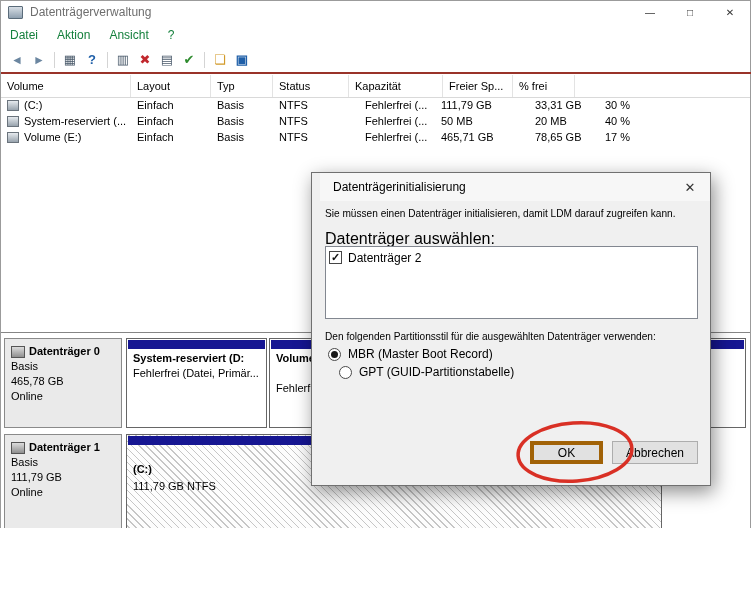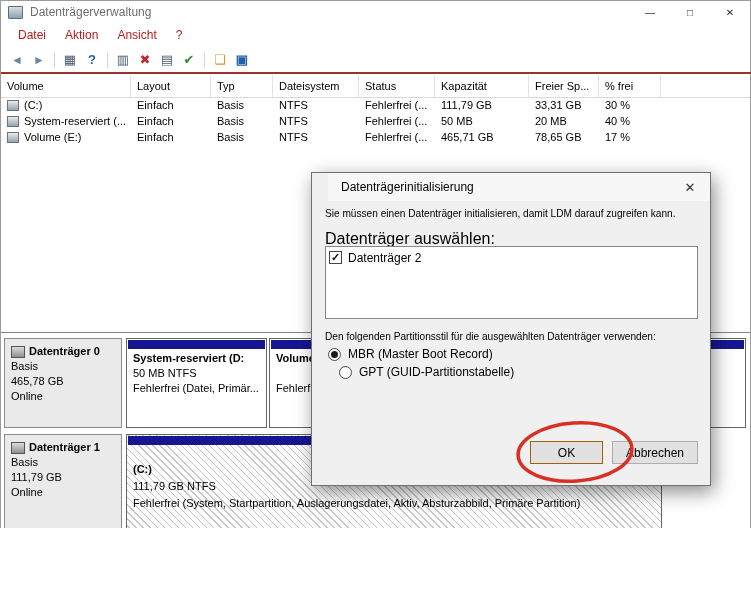--- a/index.html
+++ b/index.html
@@ -6,21 +6,21 @@
   .screen{position:relative;width:751px;height:528px;overflow:hidden;
     font-family:"Liberation Sans",sans-serif;background:#fff;}
   
   .mw{position:absolute;left:0;top:0;width:751px;height:565px;background:#fff;
     border:1px solid #9b9b9b;box-sizing:border-box;}
   .titlebar{position:absolute;top:0;left:0;right:0;height:22px;display:flex;align-items:center;padding-left:7px;background:#fff;}
   .app-icon{width:13px;height:11px;background:linear-gradient(#d7dee5,#8fa0b0);border:1px solid #5a6b7a;border-radius:1px;flex:0 0 auto;}
   .title-text{font-size:12px;color:#6e6e6e;margin-left:7px;white-space:nowrap;}
   .win-controls{margin-left:auto;display:flex;height:100%;}
   .win-btn{width:40px;display:flex;align-items:center;justify-content:center;font-size:10px;color:#333;cursor:default;}
-  .menubar{position:absolute;top:22px;left:0;right:0;height:24px;display:flex;align-items:center;padding-left:17px;font-size:12px;color:#b91c1c;background:#fff;}
+  .menubar{position:absolute;top:22px;left:0;right:0;height:24px;display:flex;align-items:center;padding-left:9px;font-size:12px;color:#15803d;background:#fff;}
   .menu-item{margin-right:19px;}
   .toolbar{position:absolute;top:46px;left:0;right:0;height:25px;display:flex;align-items:center;padding-left:5px;background:#fff;}
   .tb-ic{width:22px;text-align:center;font-size:13px;line-height:18px;}
   .tb-sep{width:1px;height:16px;background:#d4d4d4;margin:0 4px;}
   .ic-nav{color:#6b86a0;font-size:12px;}
   .ic-gray{color:#49596a;}
   .ic-blue{color:#1f5fa8;font-weight:bold;}
   .ic-red{color:#c1272d;}
   .ic-green{color:#2e8b2e;}
   .ic-amber{color:#d29a2a;}
@@ -60,21 +60,21 @@
   .sw-navy{background:#161692;border:1px solid #0c0c66;}
   .legend-item{display:flex;align-items:center;margin-right:28px;}
   
   .desktop{position:absolute;top:565px;left:0;width:751px;height:27px;background:#2f2f2b;}
   .desk-left{position:absolute;left:0;top:0;width:66px;height:100%;background:#8f8f88;}
   .desk-mid{position:absolute;left:66px;top:0;width:44px;height:100%;background:#55544d;}
   .desk-sq{position:absolute;right:3px;top:5px;width:15px;height:15px;background:#cfcfc6;}
   
   .dlg{position:absolute;left:311px;top:172px;width:400px;height:314px;background:#f0f0f0;
     border:1px solid #707070;box-shadow:3px 6px 18px rgba(0,0,0,.45);z-index:10;box-sizing:border-box;overflow:hidden;}
-  .dlg-titlebar{position:absolute;top:0;left:16px;right:0;height:28px;background:#f7f7f7;}
+  .dlg-titlebar{position:absolute;top:0;left:8px;right:0;height:28px;background:#f7f7f7;}
   .dlg-title{position:absolute;top:7px;left:13px;font-size:12px;color:#000;white-space:nowrap;}
   .dlg-close{position:absolute;top:5px;right:9px;width:22px;height:18px;display:flex;align-items:center;justify-content:center;
     font-size:13px;color:#333;}
   .dlg-text{font-size:16px;color:#000;}
   .fitline{white-space:nowrap;transform:scaleX(.88);transform-origin:left center;font-size:11.5px;}
   .dlg-intro{position:absolute;top:34px;left:13px;right:4px;}
   .dlg-sel-label{position:absolute;top:57px;left:13px;}
   .dlg-list{position:absolute;top:73px;left:13px;width:373px;height:73px;background:#fff;border:1px solid #828790;
     box-sizing:border-box;padding:2px 3px;}
   .dlg-list-item{display:flex;align-items:center;height:17px;font-size:12px;}
@@ -84,21 +84,21 @@
   .radio-row{position:absolute;left:16px;display:flex;align-items:center;font-size:12px;}
   .r-mbr{top:174px;}
   .r-gpt{top:192px;padding-left:11px;}
   .radio{width:13px;height:13px;border:1px solid #4a4a4a;border-radius:50%;background:#fff;position:relative;
     margin-right:7px;flex:0 0 auto;box-sizing:border-box;}
   .radio.sel::after{content:"";position:absolute;left:2px;top:2px;right:2px;bottom:2px;background:#1a1a1a;border-radius:50%;}
   .dlg-note{position:absolute;top:212px;left:13px;width:372px;font-size:11px;line-height:15px;color:#000;}
   .dlg-btns{position:absolute;right:12px;bottom:21px;display:flex;}
   .btn{height:23px;font-size:12px;color:#000;background:#e1e1e1;border:1px solid #adadad;
     display:flex;align-items:center;justify-content:center;box-sizing:border-box;}
-  .btn-ok{width:73px;border:1px solid #a16207;margin-right:9px;}
+  .btn-ok{width:73px;border:4px solid #a16207;margin-right:9px;}
   .btn-cancel{width:86px;}
   
   .ann-svg{position:absolute;left:0;top:0;z-index:20;pointer-events:none;}
 </style>
 </head>
 <body>
 
 <div class="screen">
 
   <div class="mw">
@@ -135,21 +135,20 @@
       <span class="tb-ic ic-amber">❏</span>
       <span class="tb-ic ic-blue">▣</span>
     </div>
 
     <div class="ann-line"></div>
 
     <div class="vt-head">
       <div class="vt-hcell w-vol">Volume</div>
       <div class="vt-hcell w-lay">Layout</div>
       <div class="vt-hcell w-typ">Typ</div>
-      <div class="vt-hcell w-fs">Dateisystem</div>
       <div class="vt-hcell w-st">Status</div>
       <div class="vt-hcell w-kap">Kapazität</div>
       <div class="vt-hcell w-fr">Freier Sp...</div>
       <div class="vt-hcell w-pct">% frei</div>
       <div class="vt-hcell w-fill"></div>
     </div>
 
     <div class="vt-row" style="top:96px">
       <div class="vt-cell w-vol">
           <span class="drive-ico"></span>
@@ -199,21 +198,20 @@
               <span>Datenträger 0</span>
             </div>
           <div>Basis</div>
           <div>465,78 GB</div>
           <div>Online</div>
         </div>
         <div class="part p00">
           <div class="part-band"></div>
           <div class="part-text">
             <div class="part-line part-title">System-reserviert (D:</div>
-            <div class="part-line">50 MB NTFS</div>
             <div class="part-line">Fehlerfrei (Datei, Primär...</div>
           </div>
         </div>
         <div class="part p01">
           <div class="part-band"></div>
           <div class="part-text">
             <div class="part-line part-title">Volume...</div>
             <div class="part-line"></div>
             <div class="part-line">Fehlerf...</div>
           </div>
@@ -228,21 +226,20 @@
             </div>
           <div>Basis</div>
           <div>111,79 GB</div>
           <div>Online</div>
         </div>
         <div class="part p10">
           <div class="part-band"></div>
           <div class="part-text">
             <div class="part-line part-title">(C:)</div>
             <div class="part-line">111,79 GB NTFS</div>
-            <div class="part-line">Fehlerfrei (System, Startpartition, Auslagerungsdatei, Aktiv, Absturzabbild, Primäre Partition)</div>
           </div>
         </div>
       </div>
 
     </div>
 
     <div class="legend">
       <div class="legend-item">
         <span class="swatch sw-black"></span>
         <span>Nicht zugeordnet</span>

